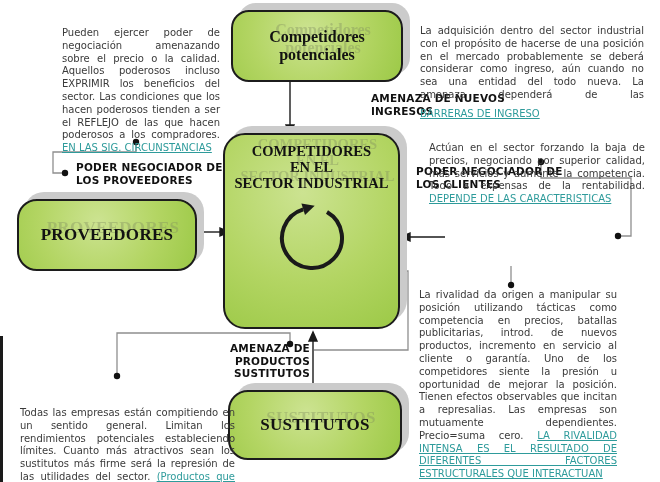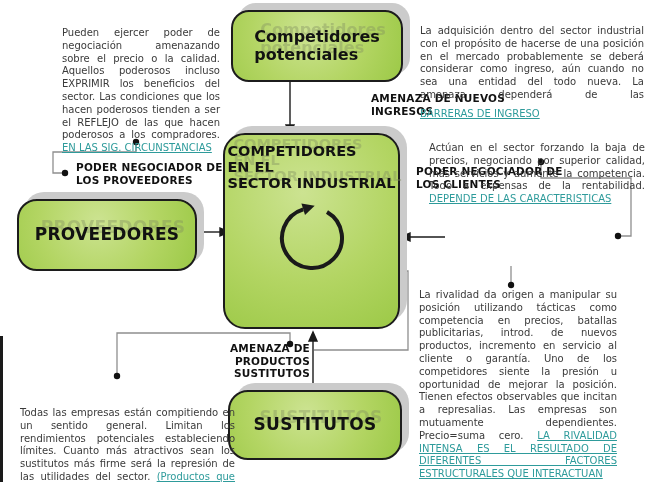--- a/index.html
+++ b/index.html
@@ -4,21 +4,21 @@
 <style>
   html,body{margin:0;padding:0;background:#fff;}
   #stage{position:relative;width:660px;height:482px;background:#ffffff;overflow:hidden;
          font-family:"DejaVu Sans","Liberation Sans",sans-serif;color:#3a3a3a;}
   .overlay{position:absolute;left:0;top:0;z-index:1;pointer-events:none;}
   
   .gbox{position:absolute;z-index:2;border:2px solid #1c1c1c;border-radius:16px;
         background:radial-gradient(circle at 45% 30%, #cce391 0%, #b3d563 55%, #9cc947 100%);
         box-shadow:7px -7px 0 #cbcbcb;
         display:flex;flex-direction:column;align-items:center;justify-content:center;
-        }
+        text-align:center;font-family:Liberation Serif, serif;}
   .gbox .btitle{font-weight:bold;color:#121212;white-space:pre-line;line-height:1.12;
         text-shadow:6px -7px 0 rgba(125,140,95,0.38);}
   #box-top{left:231px;top:10px;width:168px;height:68px;border-radius:18px;}
   #box-top .btitle{font-size:16px;}
   #box-suppliers{left:17px;top:199px;width:176px;height:68px;border-radius:20px;}
   #box-buyers{left:439px;top:198px;width:172px;height:66px;border-radius:20px;}
   #box-substitutes{left:228px;top:390px;width:170px;height:66px;border-radius:20px;}
   #box-suppliers .btitle,#box-buyers .btitle,#box-substitutes .btitle{font-size:17px;letter-spacing:.3px;}
   #box-center{left:223px;top:133px;width:177px;height:196px;border-radius:22px;justify-content:flex-start;padding-top:8px;box-sizing:border-box;}
   #box-center .btitle{font-size:14.5px;}

